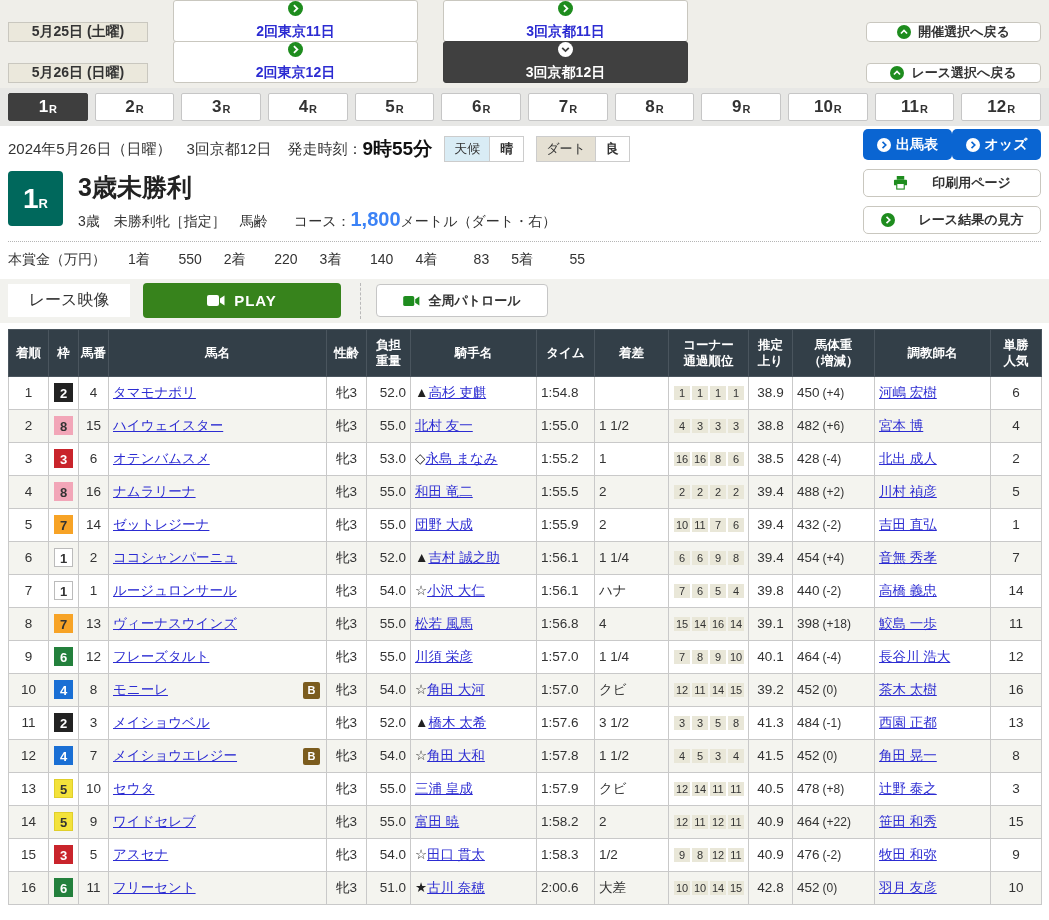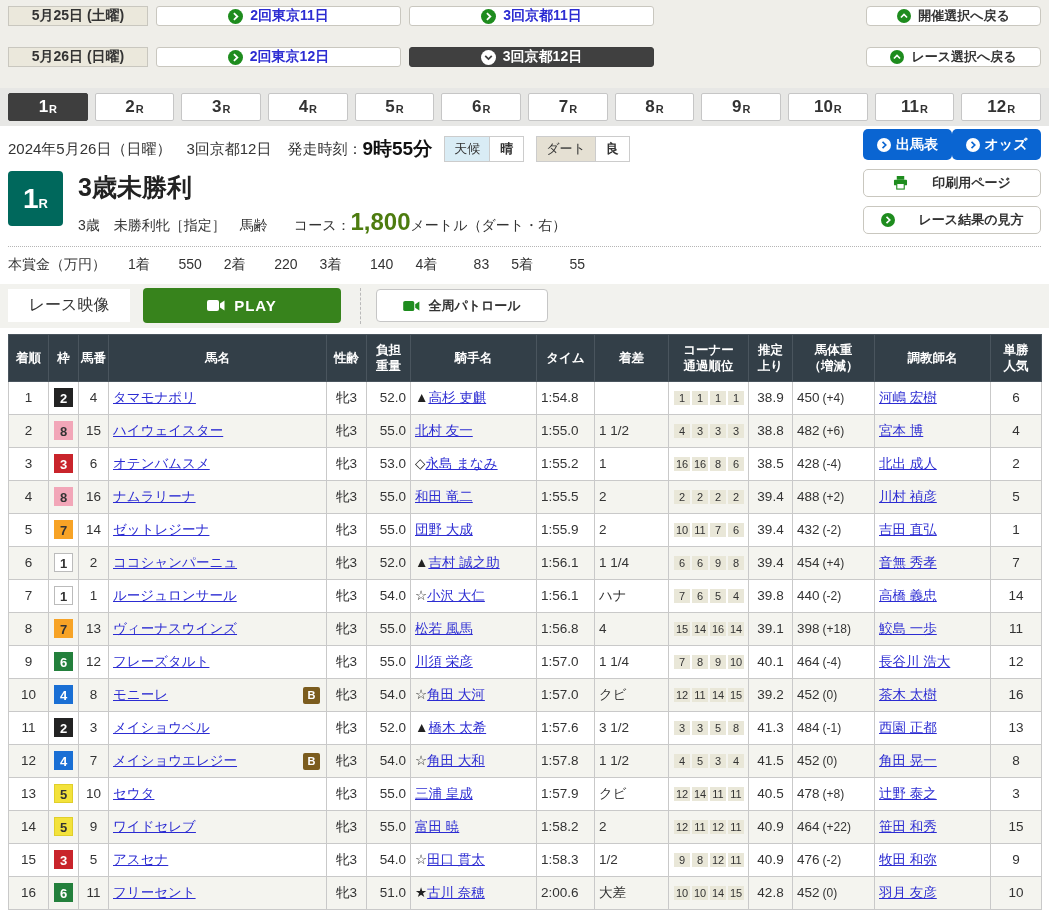--- a/index.html
+++ b/index.html
@@ -1,27 +1,27 @@
 <!DOCTYPE html>
 <html><head>
 <meta charset="utf-8">
 <style>
   * { box-sizing: border-box; margin: 0; padding: 0; }
   html,body { width:1049px; height:920px; background:#fff;
     font-family:"Liberation Sans","DejaVu Sans",sans-serif; color:#333; overflow:hidden; }
 
   
   .top-strip { background:#efeee9; padding:6px 8px 5px; }
-  .tn-row { display:flex; align-items:flex-start; height:36px; }
+  .tn-row { display:flex; align-items:flex-end; height:36px; }
   .tn-row + .tn-row { margin-top:5px; }
   .tn-date { width:140px; background:#ebe8dc; border:1px solid #c9c7bf;
     display:flex; align-items:center; justify-content:center; font-weight:bold; font-size:14px; }
-  .tn-btn { width:245px; margin-left:8px; background:#fff; border:1px solid #c9c7bf; border-radius:3px;
+  .tn-btn { width:245px; margin-left:25px; background:#fff; border:1px solid #c9c7bf; border-radius:3px;
     display:flex; align-items:center; justify-content:center; gap:7px;
-    font-weight:bold; font-size:14px; color:#2c2cd2; cursor:pointer; }
+    font-weight:bold; font-size:14px; color:#2c2cd2; cursor:pointer;flex-direction:column; }
   .tn-btn.dark { background:#404040; color:#fff; border-color:#3e3e3e; }
   .tn-spacer { flex:1; }
   .tn-back { width:175px; background:#fff; border:1px solid #c9c7bf; border-radius:4px;
     display:flex; align-items:center; justify-content:center; gap:7px;
     font-weight:bold; font-size:13px; color:#333; cursor:pointer; }
 
   
   .tabs { background:#e7e7e5; padding:5px 8px; display:flex; gap:7px; }
   .tab { flex:1; height:28px; background:#fff; border:1px solid #c6c6c6; border-radius:2px;
     display:flex; align-items:center; justify-content:center;
@@ -37,21 +37,21 @@
   .badge .lab { padding:3px 9px; background:#d9ecf5; }
   .badge.track .lab { background:#e5e0d3; }
   .badge .val { padding:3px 10px; background:#fff; font-weight:bold; border-left:1px solid #ccc; }
   .title-row { display:flex; align-items:flex-start; margin-top:9px; }
   .race-no-box { width:55px; height:55px; background:#00685c; border-radius:4px; color:#fff;
     display:flex; align-items:center; justify-content:center; font-weight:bold; font-size:28px; flex:none; }
   .race-no-box .r { font-size:13px; margin-top:10px; }
   .title-col { margin-left:15px; padding-top:2px; }
   .race-name { font-size:25px; font-weight:bold; color:#222; line-height:1.15; }
   .cond-line { display:flex; align-items:baseline; font-size:14px; margin-top:6px; }
-  .dist { font-weight:bold; font-size:24px; color:#4d7c0f; }
+  .dist { font-weight:bold; font-size:20px; color:#3b82f6; }
   .dotted-sep { border-bottom:1px dotted #b5b5b5; margin:10px 0 0; }
   .prize-line { display:flex; align-items:center; font-size:14px; padding:9px 0 8px; }
   .prize-label { margin-right:22px; }
   .prize-item { display:flex; margin-right:6px; }
   .prize-item .amount { min-width:52px; text-align:right; margin-right:16px; }
 
   
   .side { position:absolute; right:8px; top:3px; width:178px; }
   .side-blue-row { display:flex; }
   .btn-blue { flex:1; height:31px; background:#0a65d2; border:none; border-radius:5px; color:#fff;

